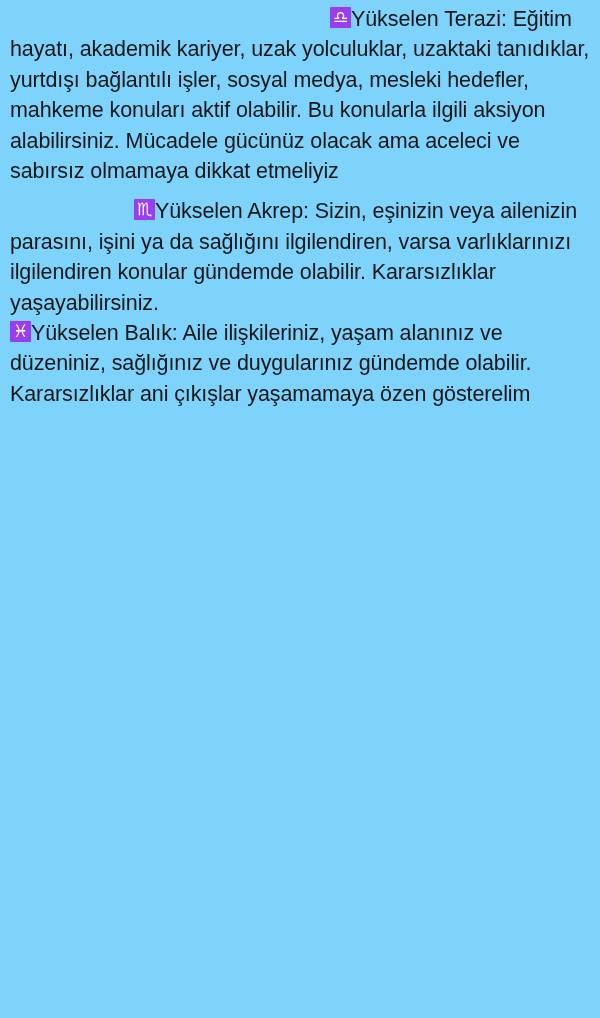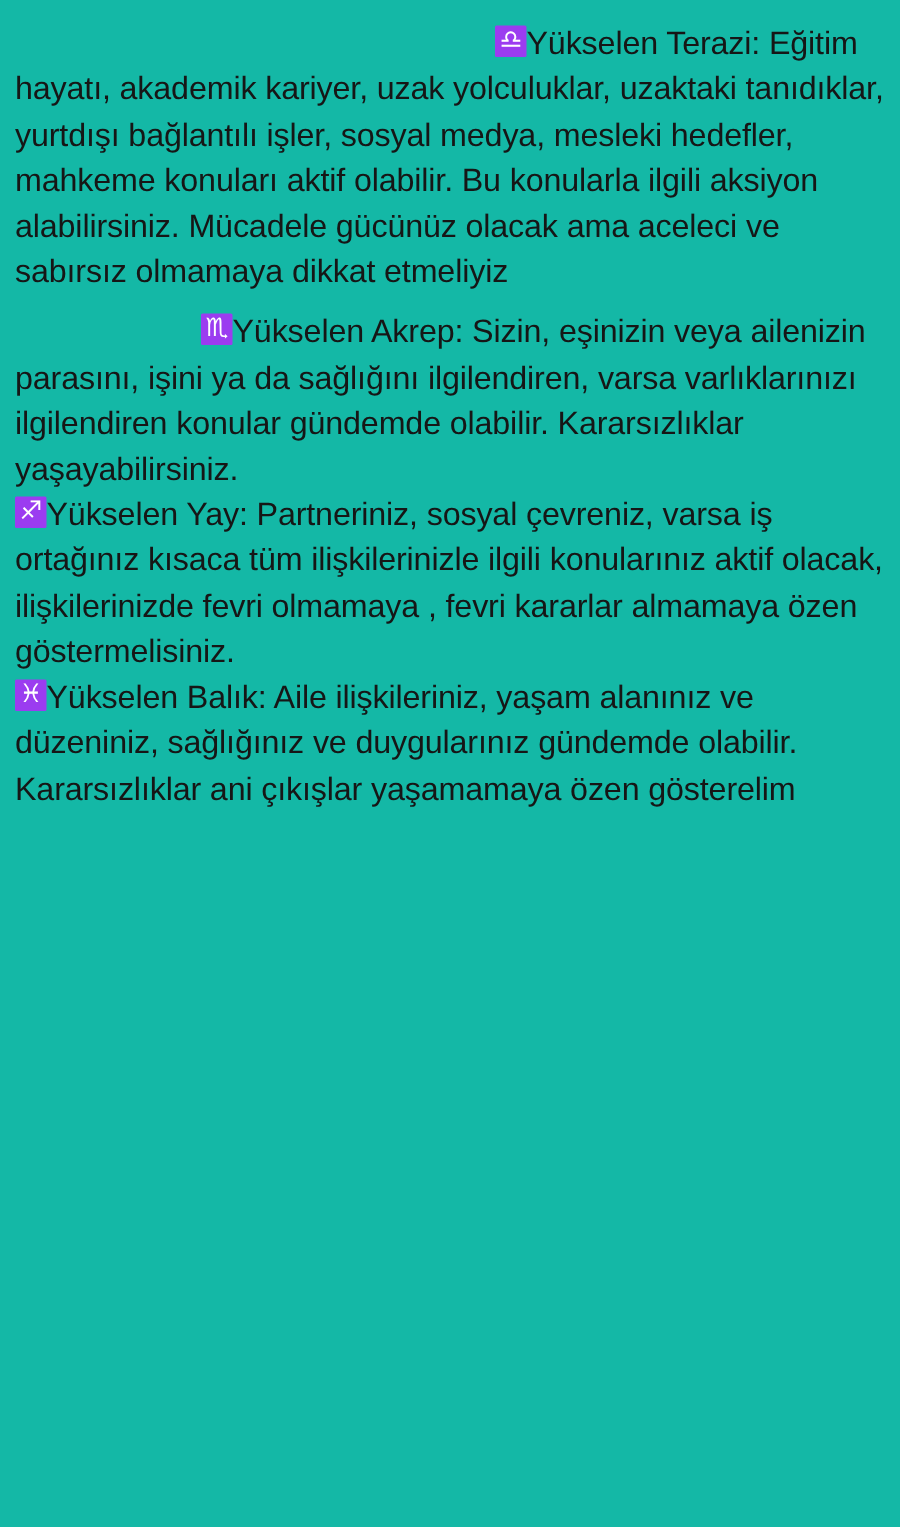--- a/index.html
+++ b/index.html
@@ -11,22 +11,22 @@
     width: 600px;
     height: 1018px;
     font-family: "Liberation Sans", sans-serif;
     color: #111111;
     overflow: hidden;
   }
   .page {
     width: 600px;
     height: 1018px;
     box-sizing: border-box;
-    padding: 14px 10px 0 10px;
-    background: #14b8a6;
+    padding: 4px 10px 0 10px;
+    background: #7dd3fc;
   }
   .para {
     font-size: 21.5px;
     line-height: 30.4px;
     color: #161616;
     margin: 0;
     letter-spacing: -0.1px;
   }
   .para + .para {
     margin-top: 0px;
@@ -60,23 +60,20 @@
   <p class="para">
     <span class="lead-space" style="width:320px"></span><span class="glyph">♎</span><span>Yükselen Terazi: Eğitim hayatı, akademik kariyer, uzak yolculuklar, uzaktaki tanıdıklar, yurtdışı bağlantılı işler, sosyal medya, mesleki hedefler, mahkeme konuları aktif olabilir. Bu konularla ilgili aksiyon alabilirsiniz. Mücadele gücünüz olacak ama aceleci ve sabırsız olmamaya dikkat etmeliyiz</span>
   </p>
 
   <div class="spacer-block"></div>
 
   <p class="para">
     <span class="lead-space" style="width:124px"></span><span class="glyph">♏</span><span>Yükselen Akrep: Sizin, eşinizin veya ailenizin parasını, işini ya da sağlığını ilgilendiren, varsa varlıklarınızı ilgilendiren konular gündemde olabilir. Kararsızlıklar yaşayabilirsiniz.</span>
   </p>
 
-  <p class="para">
-    <span class="glyph">♐</span><span>Yükselen Yay: Partneriniz, sosyal çevreniz, varsa iş ortağınız kısaca tüm ilişkilerinizle ilgili konularınız aktif olacak, ilişkilerinizde fevri olmamaya , fevri kararlar almamaya özen göstermelisiniz.</span>
-  </p>
 
 
 
   <p class="para">
     <span class="glyph">♓</span><span>Yükselen Balık: Aile ilişkileriniz, yaşam alanınız ve düzeniniz, sağlığınız ve duygularınız gündemde olabilir. Kararsızlıklar ani çıkışlar yaşamamaya özen gösterelim</span>
   </p>
 
 </div>
 
 </body></html>

